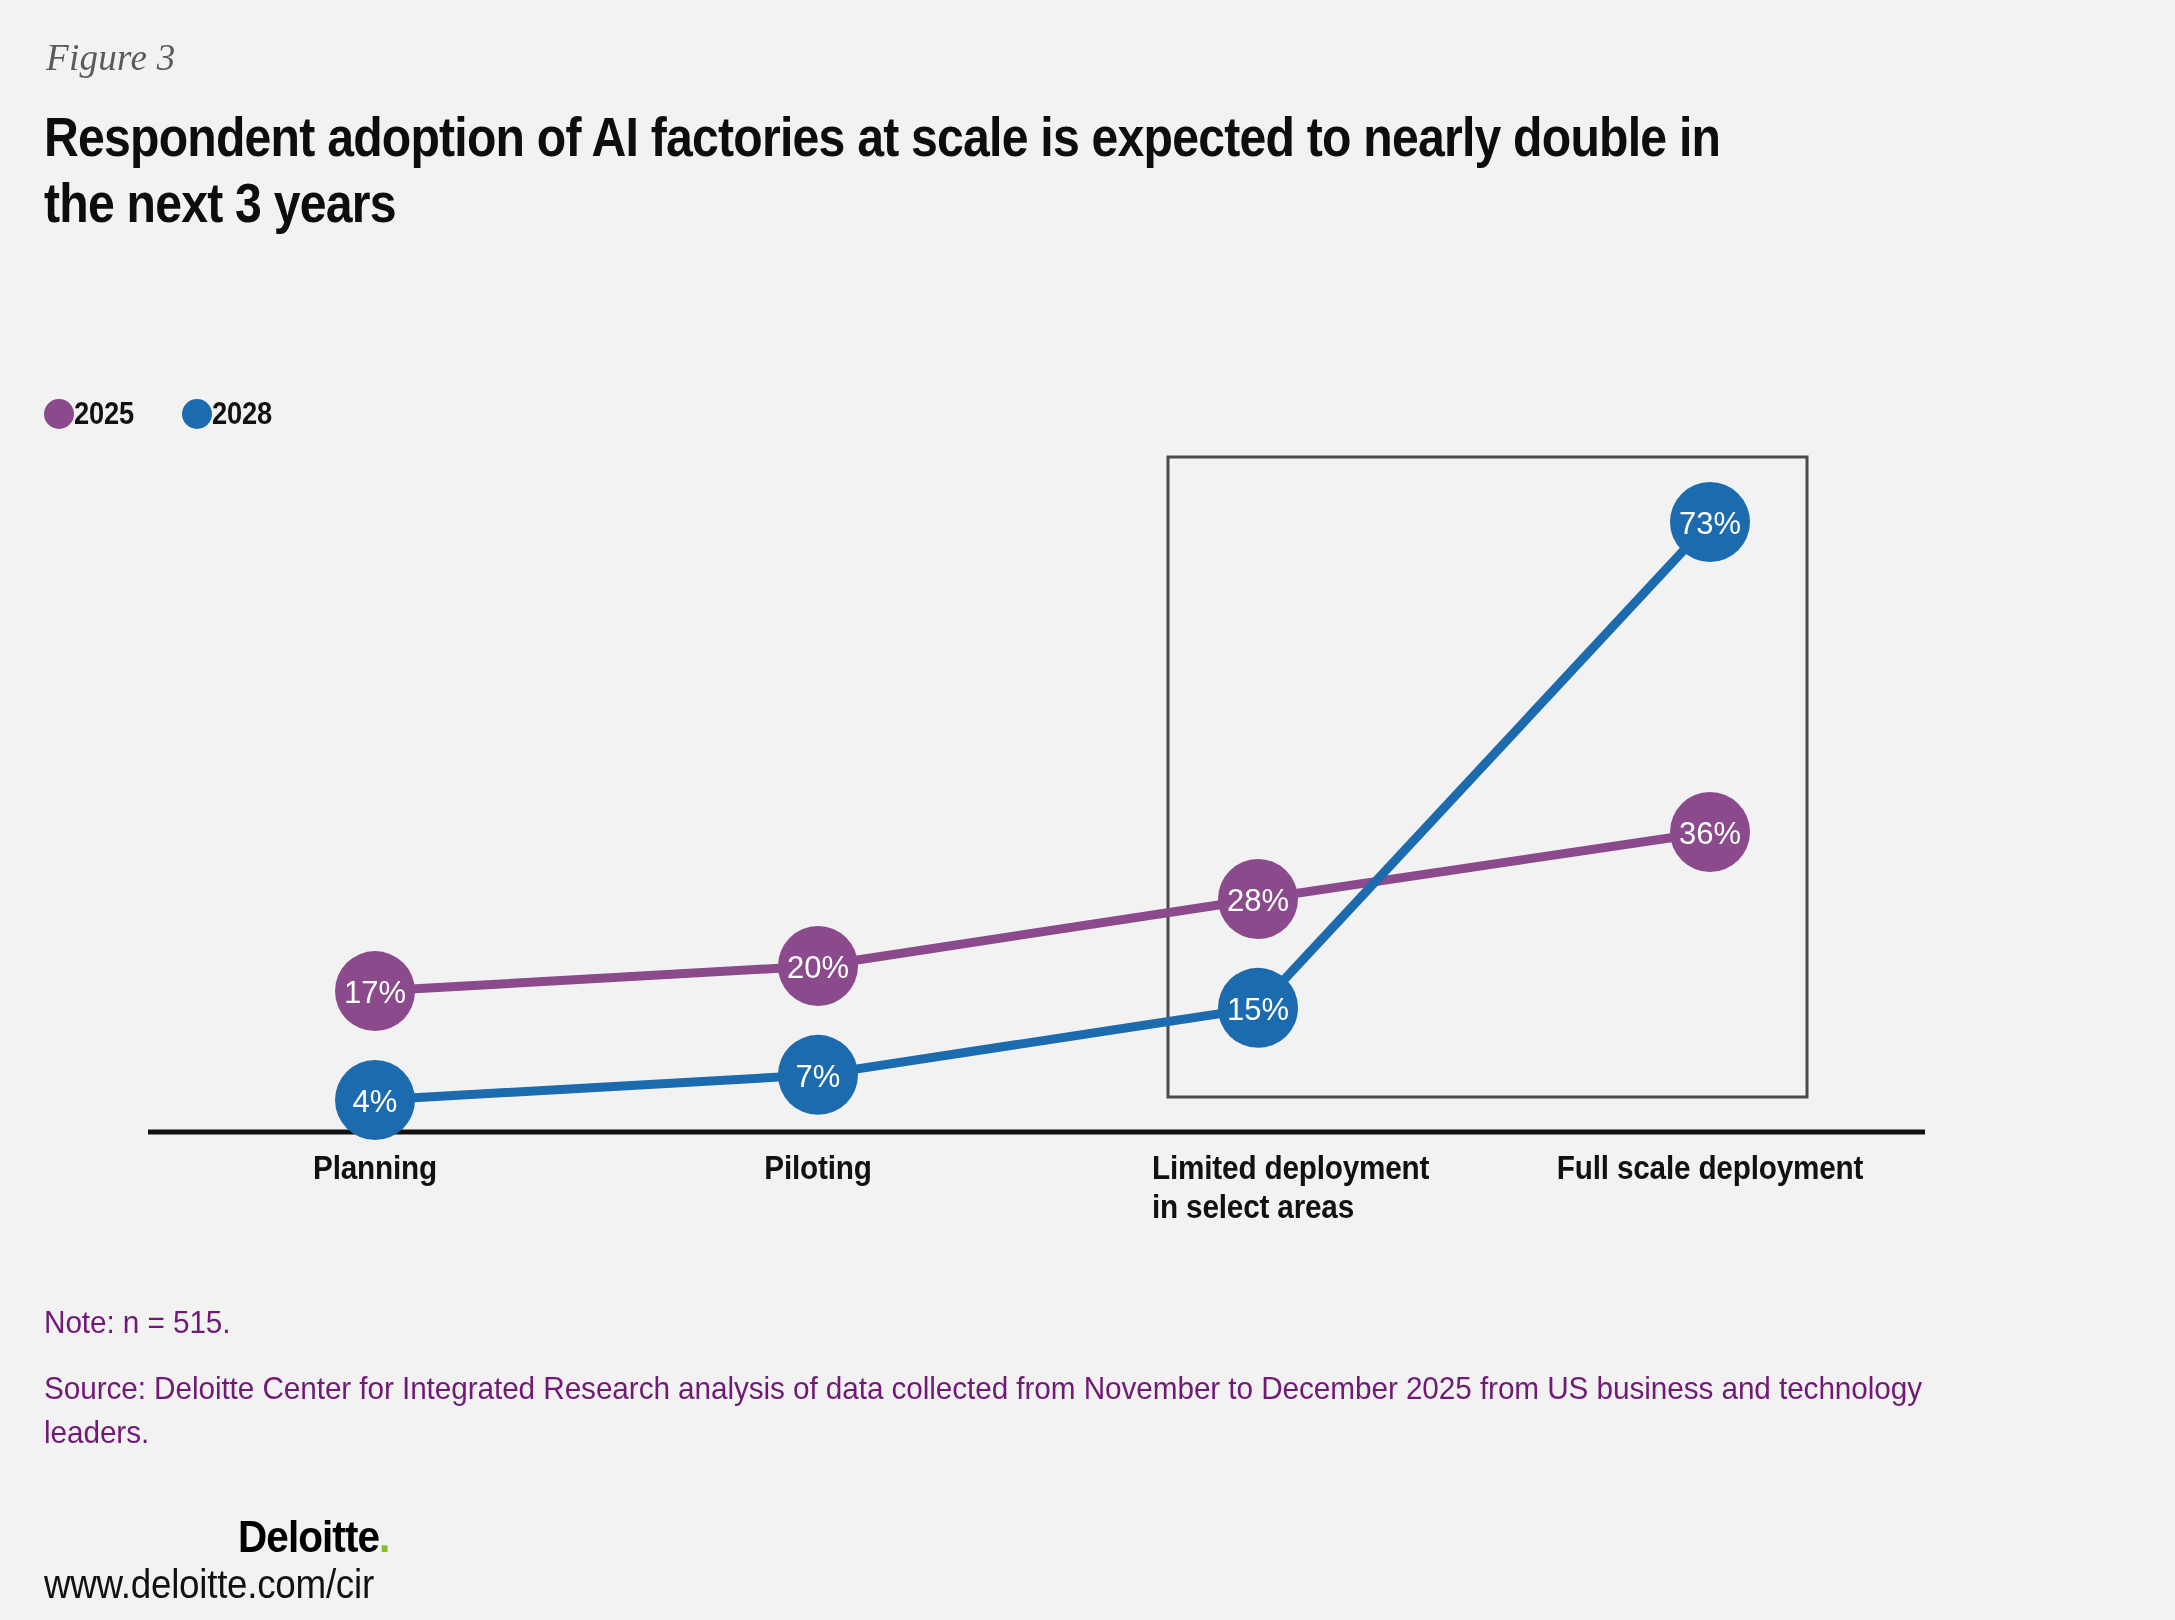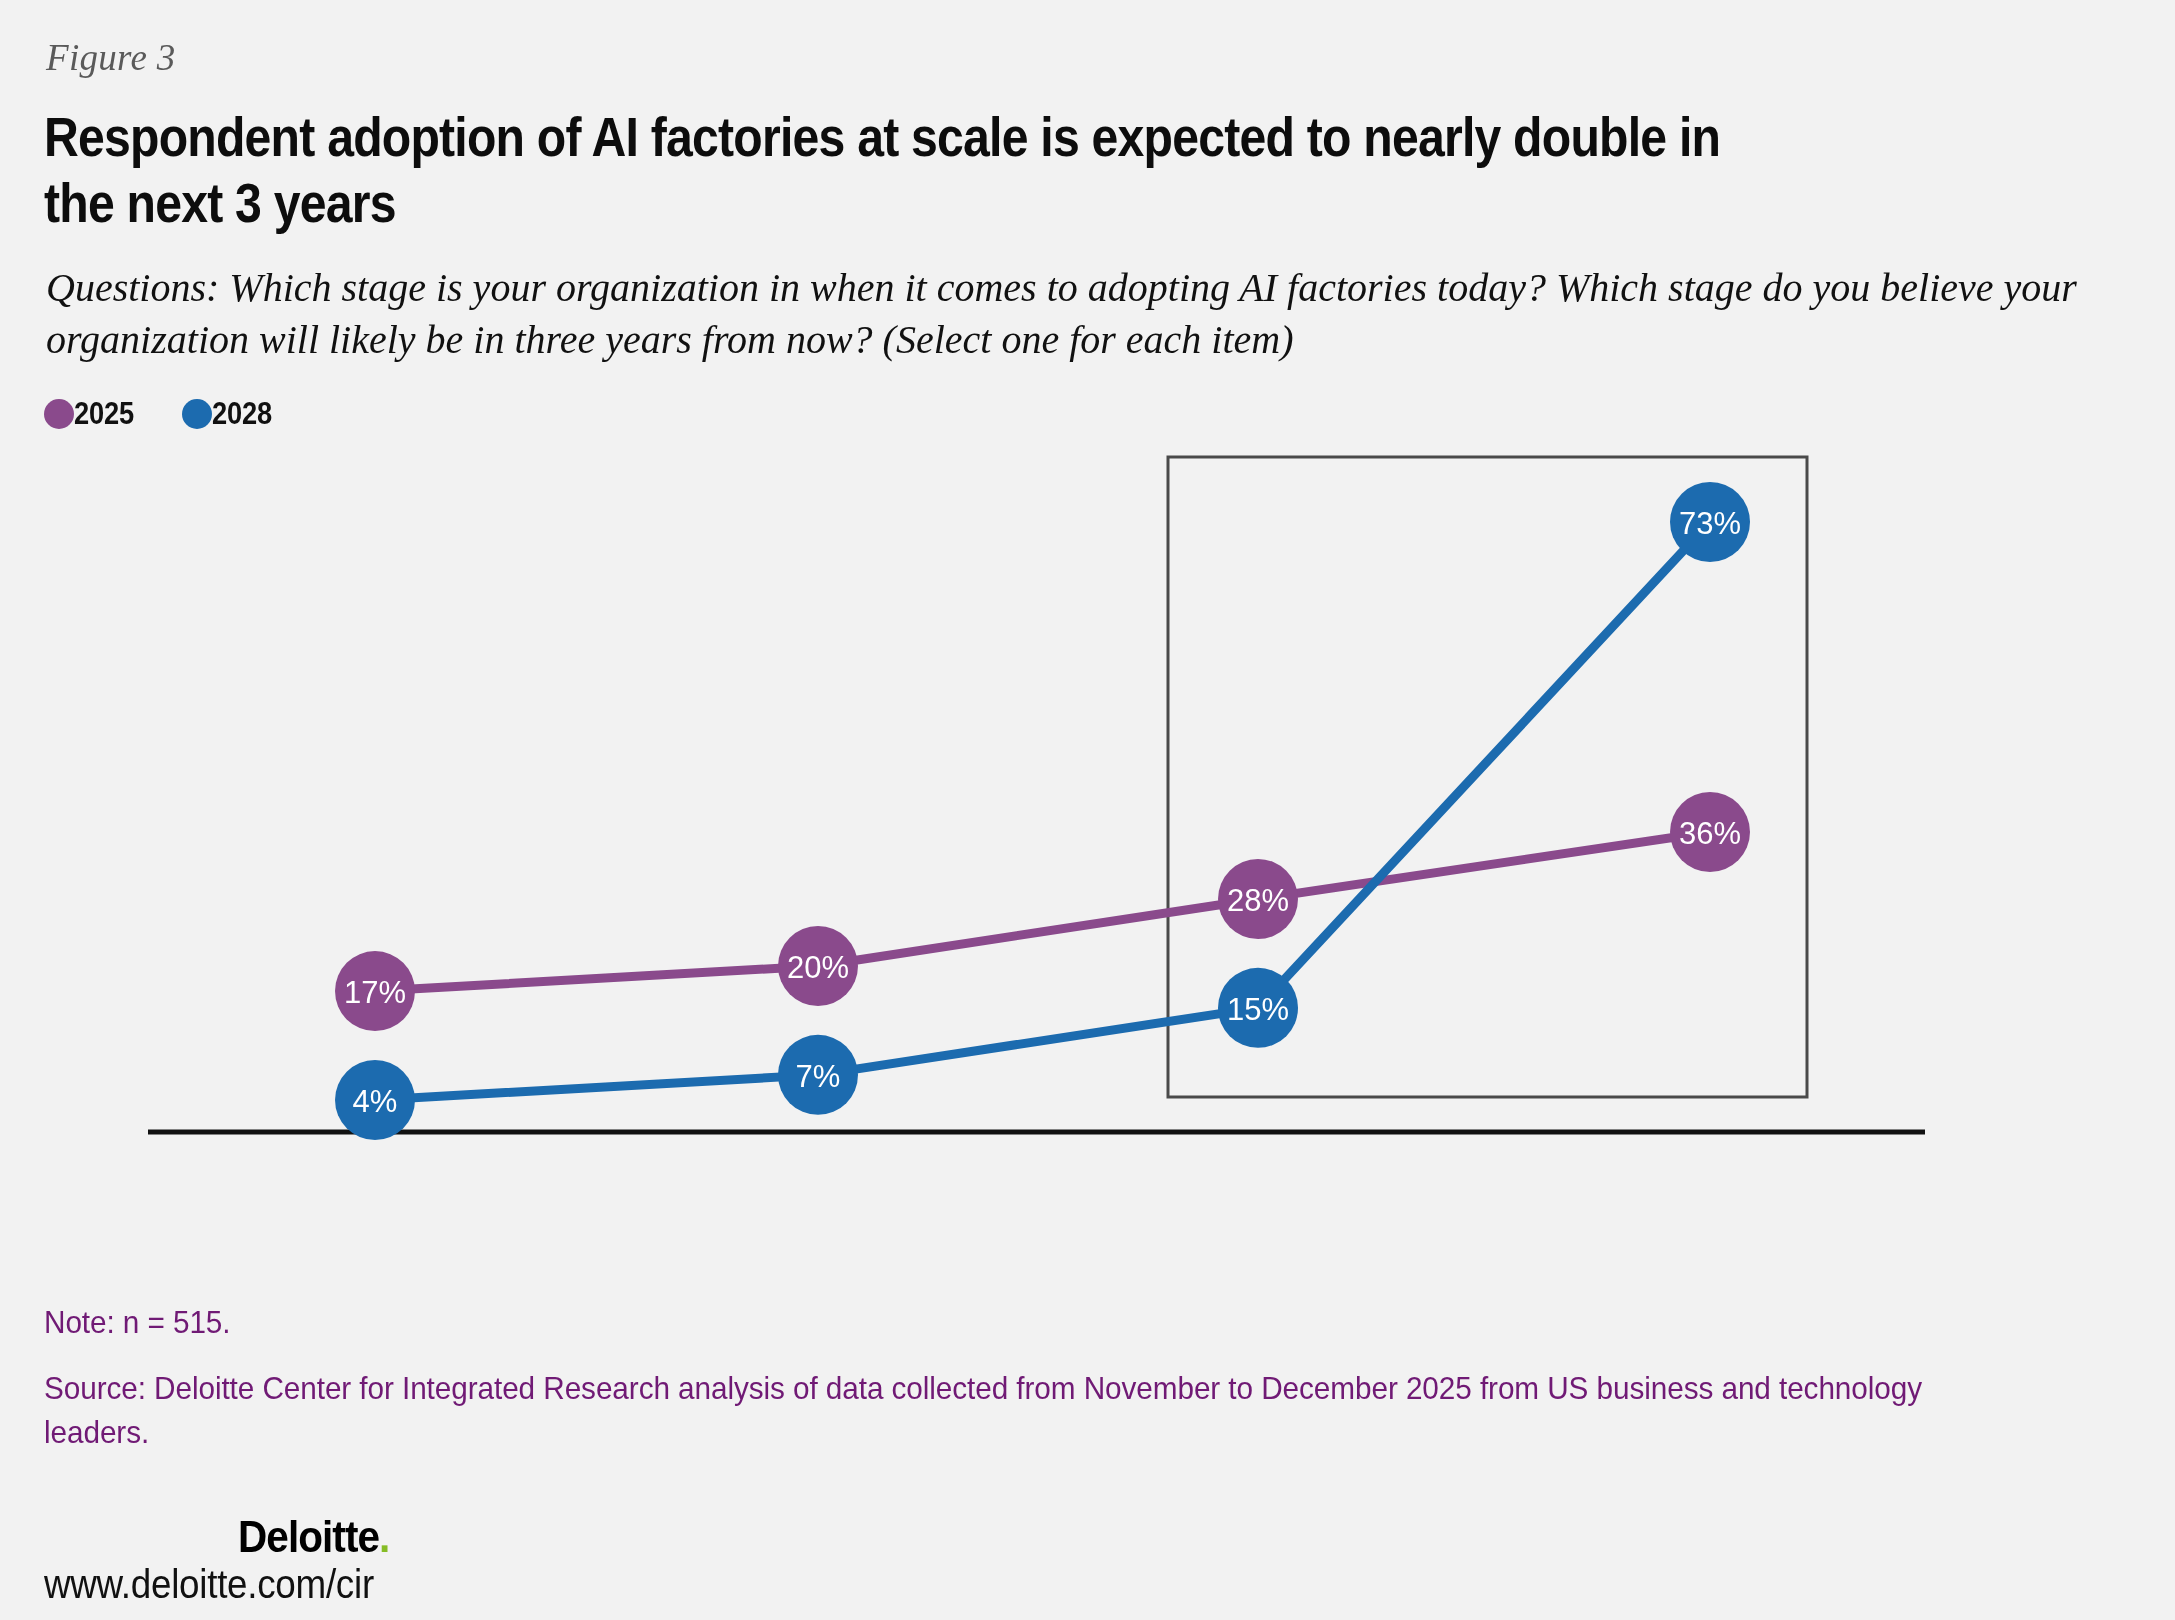--- a/index.html
+++ b/index.html
@@ -188,21 +188,20 @@
 </style>
 </head>
 <body>
 
 <div class="page">
 
   <div class="figure-label">Figure 3</div>
 
   <div class="chart-title">Respondent adoption of AI factories at scale is expected to nearly double in the next 3 years</div>
 
-  <div class="chart-question">Questions: Which stage is your organization in when it comes to adopting AI factories today? Which stage do you believe your organization will likely be in three years from now? (Select one for each item)</div>
 
   <div class="legend">
     <div class="legend-item">
       <span class="legend-dot" id="legend-dot-0" style="background: rgb(138, 74, 140);"></span>
       <span class="legend-label">2025</span>
     </div>
     <div class="legend-item">
       <span class="legend-dot" id="legend-dot-1" style="background: rgb(28, 107, 175);"></span>
       <span class="legend-label">2028</span>
     </div>
@@ -242,20 +241,27 @@
           <circle cx="1258" cy="1007.8550724637681" r="40" fill="#1c6baf"></circle>
           <text x="1258" y="1019.8550724637681" text-anchor="middle" class="marker-text">15%</text>
         </g>
         <g>
           <circle cx="1710" cy="522" r="40" fill="#1c6baf"></circle>
           <text x="1710" y="534" text-anchor="middle" class="marker-text">73%</text>
         </g>
       </svg>
   </div>
 
+  <div class="axis-labels" id="axis-labels">
+      <div class="axis-label centered" style="left: 375px; top: 0px; white-space: nowrap;">Planning</div>
+      <div class="axis-label centered" style="left: 818px; top: 0px; white-space: nowrap;">Piloting</div>
+      <div class="axis-label left-aligned" style="left: 1152px; top: 0px;">Limited deployment
+in select areas</div>
+      <div class="axis-label centered" style="left: 1710px; top: 0px; white-space: nowrap;">Full scale deployment</div>
+    </div>
 
   <div class="notes">
     <div class="note-line">Note: n = 515.</div>
     <div class="note-source">Source: Deloitte Center for Integrated Research analysis of data collected from November to December 2025 from US business and technology leaders.</div>
   </div>
 
   <div class="brandbar">
     <span class="brand-name"><span>Deloitte</span><span class="brand-dot">.</span></span>
     <span class="brand-divider"></span>
     <span class="brand-url">www.deloitte.com/cir</span>

